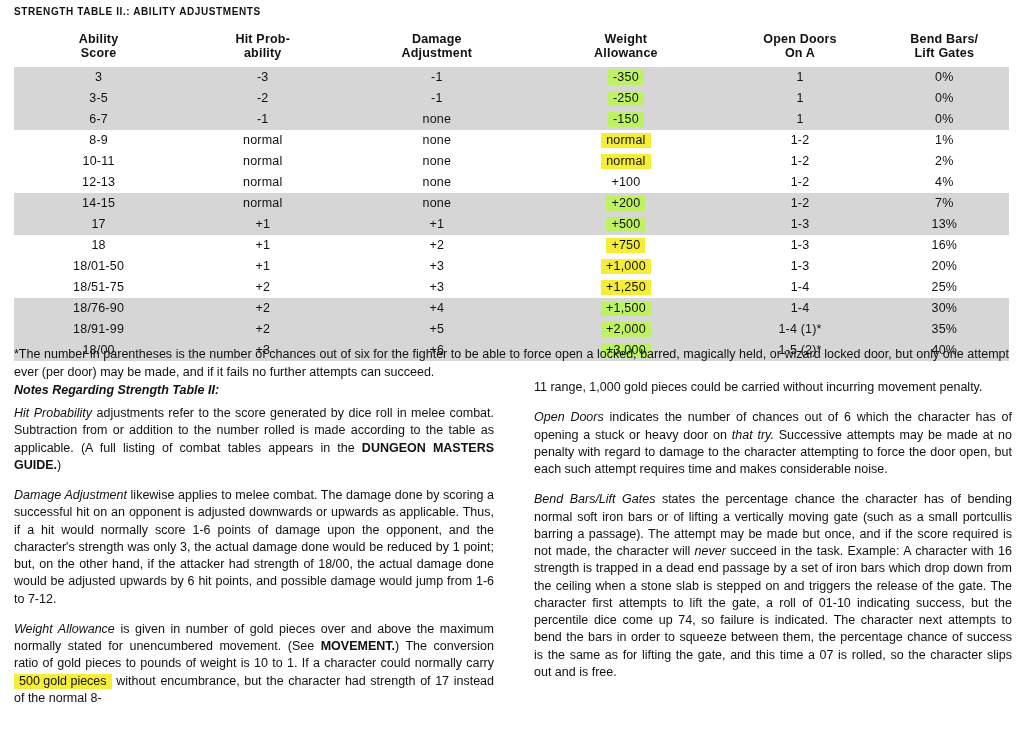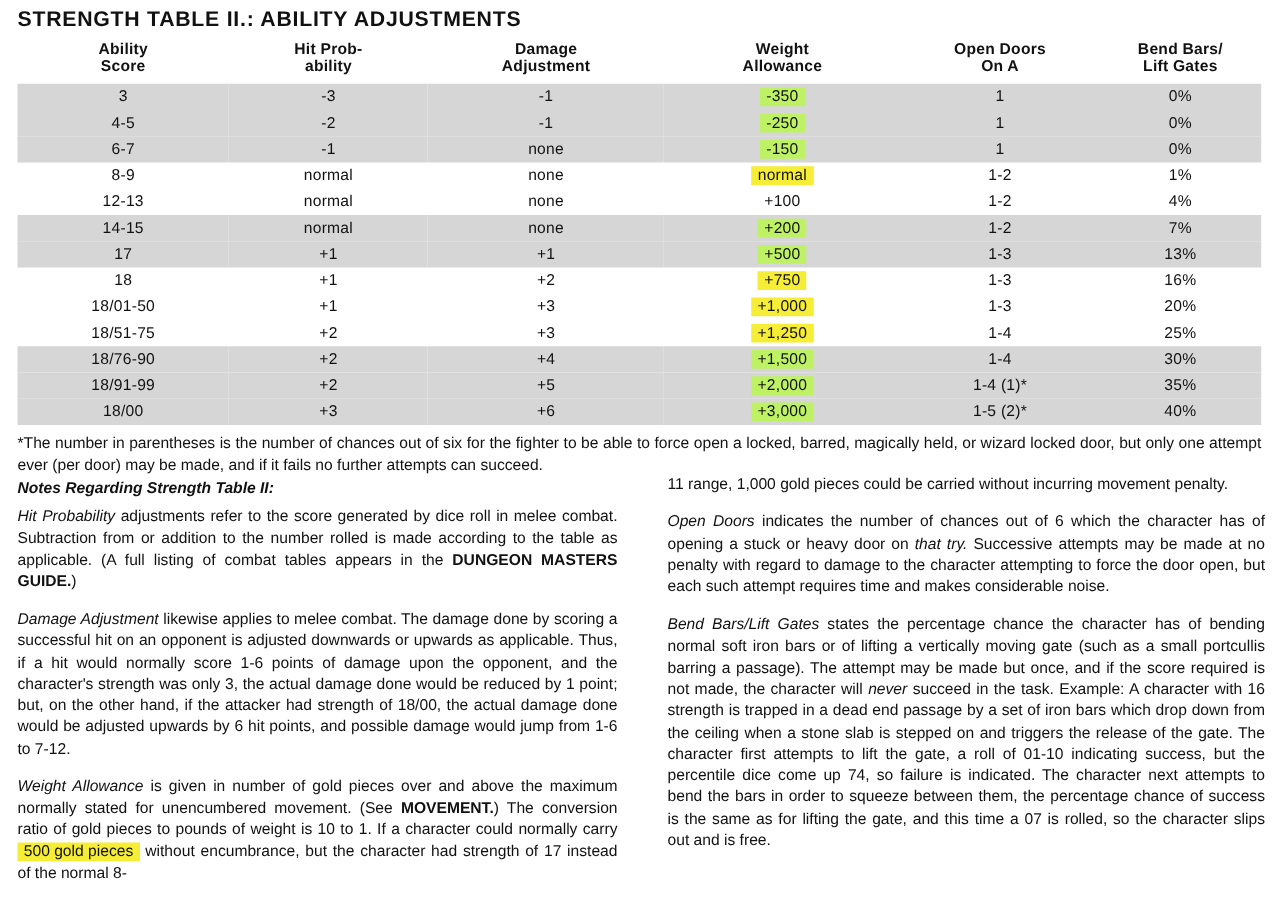--- a/index.html
+++ b/index.html
@@ -21,21 +21,21 @@
     height: 731px;
     padding: 0;
     box-sizing: border-box;
   }
 
   
   .table-title {
     position: absolute;
     left: 14px;
     top: 6px;
-    font-size: 17px;
+    font-size: 10px;
     font-weight: bold;
     letter-spacing: 0.6px;
   }
 
   
   .str-table {
     position: absolute;
     left: 14px;
     top: 30px;
     width: 995px;
@@ -168,21 +168,21 @@
     <tbody id="table-body">
         <tr class="shaded">
           <td>3</td>
           <td>-3</td>
           <td>-1</td>
           <td><span class="hl">-350</span></td>
           <td>1</td>
           <td>0%</td>
         </tr>
         <tr class="shaded">
-          <td>4-5</td>
+          <td>3-5</td>
           <td>-2</td>
           <td>-1</td>
           <td><span class="hl">-250</span></td>
           <td>1</td>
           <td>0%</td>
         </tr>
         <tr class="shaded">
           <td>6-7</td>
           <td>-1</td>
           <td>none</td>
@@ -190,20 +190,28 @@
           <td>1</td>
           <td>0%</td>
         </tr>
         <tr>
           <td>8-9</td>
           <td>normal</td>
           <td>none</td>
           <td><span class="hl">normal</span></td>
           <td>1-2</td>
           <td>1%</td>
+        </tr>
+        <tr>
+          <td>10-11</td>
+          <td>normal</td>
+          <td>none</td>
+          <td><span class="hl">normal</span></td>
+          <td>1-2</td>
+          <td>2%</td>
         </tr>
         <tr>
           <td>12-13</td>
           <td>normal</td>
           <td>none</td>
           <td>+100</td>
           <td>1-2</td>
           <td>4%</td>
         </tr>
         <tr class="shaded">

